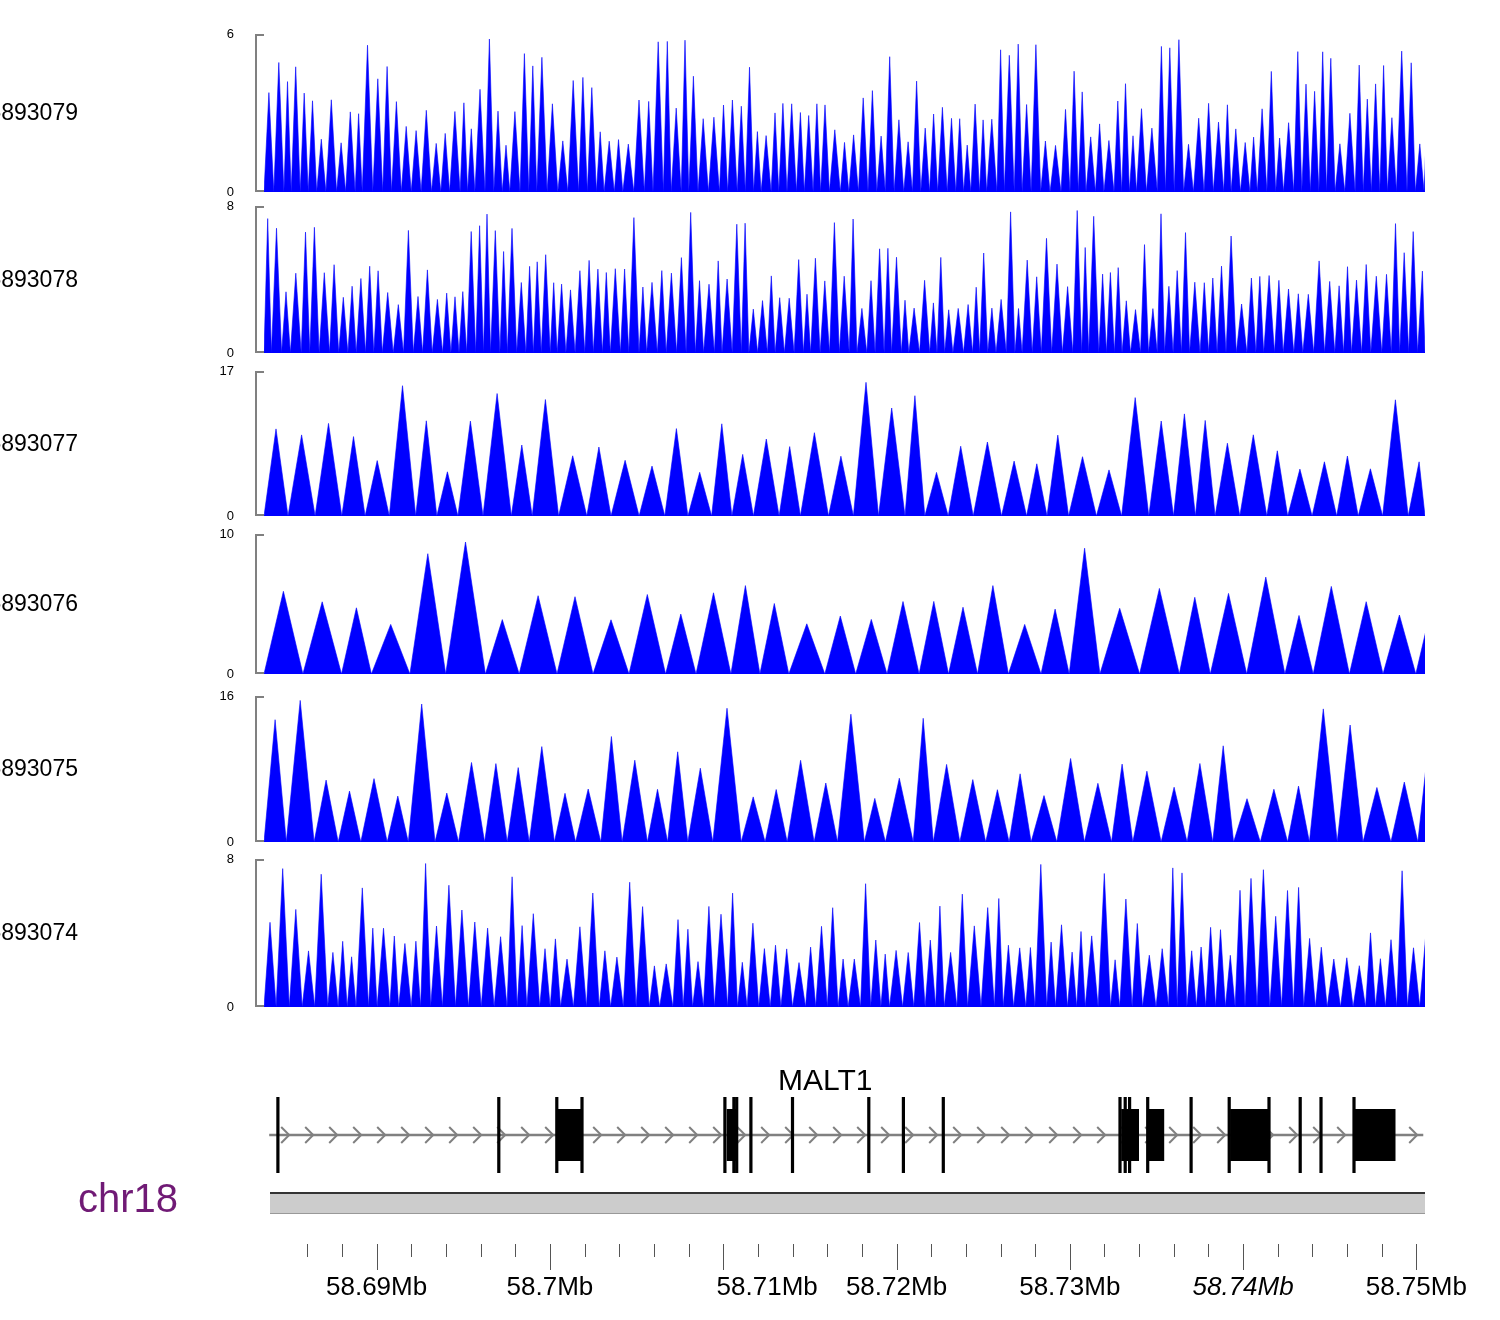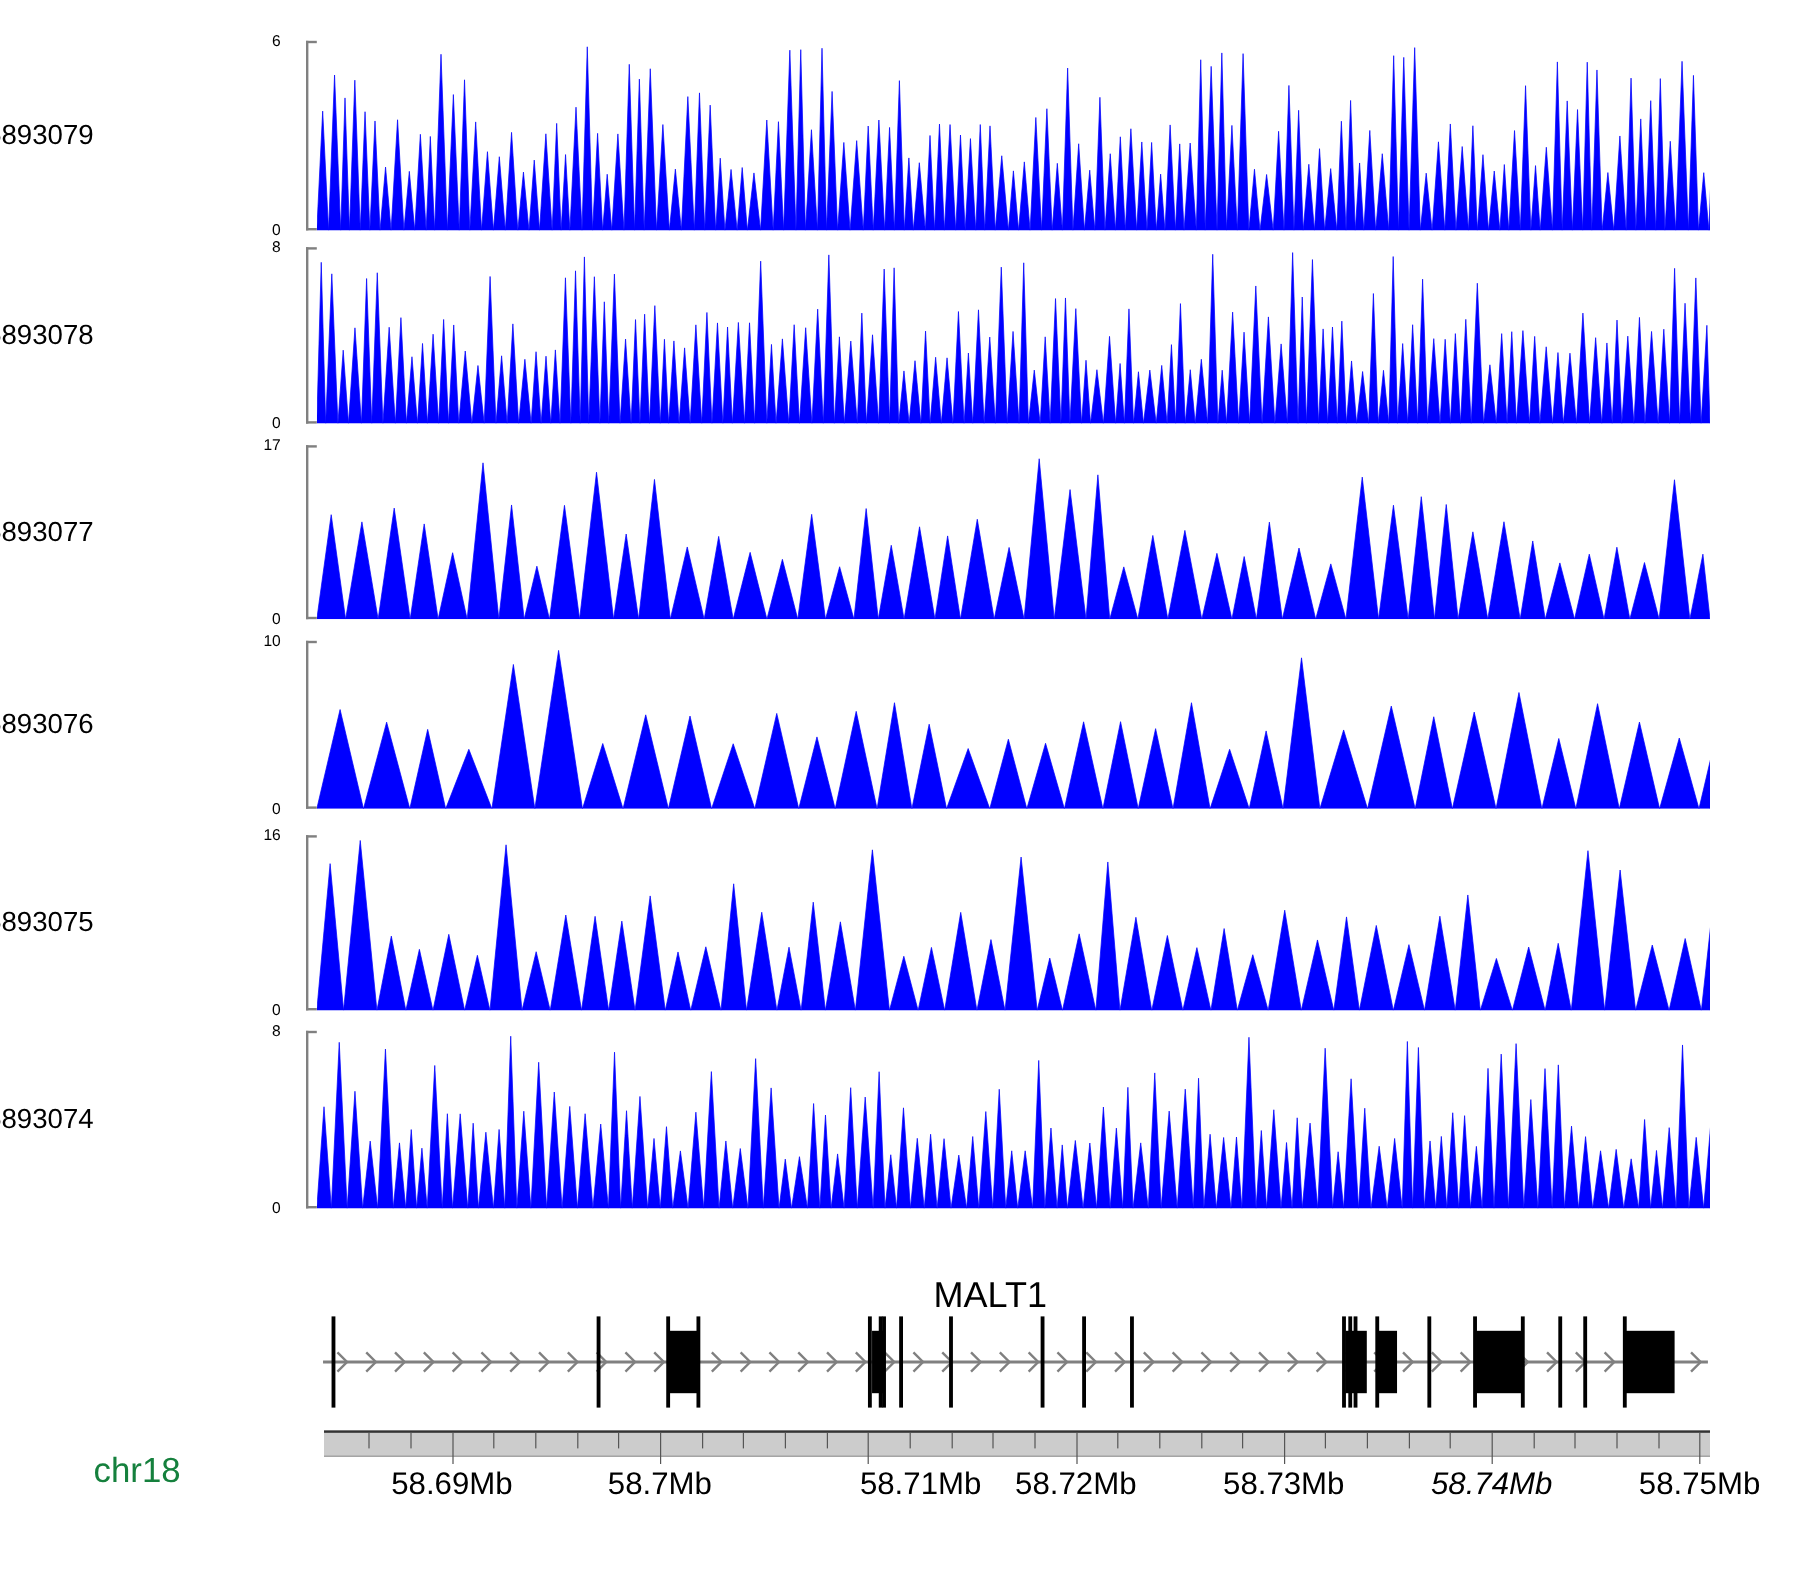--- a/index.html
+++ b/index.html
@@ -78,41 +78,41 @@
     font-size: 30px;
     line-height: 30px;
     color: #000;
     white-space: nowrap;
     margin-left: 32px;
   }
   
   #chrom-label {
     position: absolute;
     left: 78px;
-    top: 1204px;
-    font-size: 29px;
+    top: 1176px;
+    font-size: 40px;
     line-height: 44px;
-    color: #15803d;
+    color: #701a75;
     white-space: nowrap;
   }
   #ideogram {
     position: absolute;
     left: 270px;
     top: 1192px;
     width: 1155px;
     height: 22px;
     background: #cccccc;
     border-top: 2px solid #333333;
     border-bottom: 1px solid #999999;
     box-sizing: border-box;
   }
   #ruler {
     position: absolute;
     left: 0;
-    top: 1194px;
+    top: 1244px;
     width: 1364px;
     height: 70px;
   }
   .tick {
     position: absolute;
     top: 0;
     width: 1px;
     background: #555555;
   }
   .tick.minor { height: 13px; }

